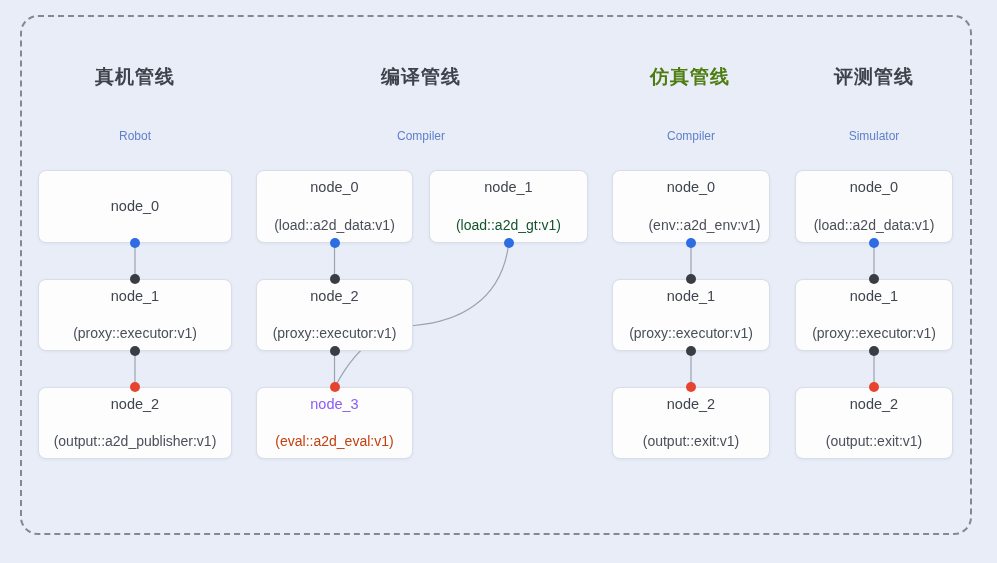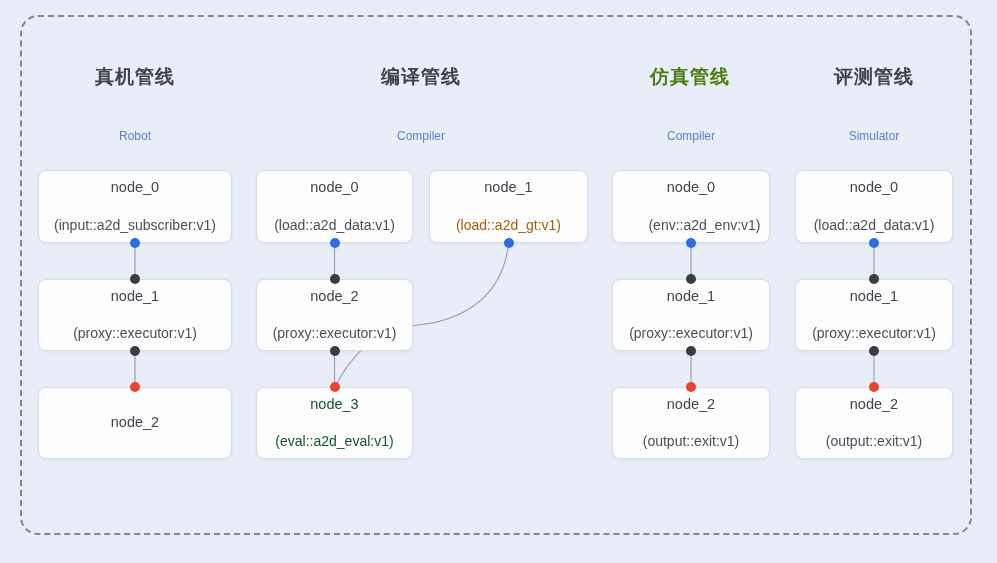--- a/index.html
+++ b/index.html
@@ -86,54 +86,54 @@
       <path d="M508.5,245 C501,302 457,322 414,325.5 C386,328.5 360,341 336.5,384" fill="none" stroke="#9aa3b2" stroke-width="1.2"></path>
       <path d="M691,243 L691,279" fill="none" stroke="#9aa3b2" stroke-width="1.2"></path>
       <path d="M691,351 L691,387" fill="none" stroke="#9aa3b2" stroke-width="1.2"></path>
       <path d="M874,243 L874,279" fill="none" stroke="#9aa3b2" stroke-width="1.2"></path>
       <path d="M874,351 L874,387" fill="none" stroke="#9aa3b2" stroke-width="1.2"></path>
     </svg>
 <div class="title-zh" style="left: 135px; top: 77px; color: rgb(62, 66, 74);">真机管线</div>
     <div class="title-en" style="left: 135px; top: 136px; color: rgb(96, 128, 203);">Robot</div>
     <div class="node-box" style="left: 38px; top: 170px; width: 194px; height: 73px;">
       <span class="node-label" style="color: rgb(64, 69, 77);">node_0</span>
-      <span class="node-detail" style="color: rgb(74, 79, 88);">(input::a2d_subscriber:v1)</span>
     </div>
     <div class="port" style="left: 135px; top: 243px; background: rgb(45, 108, 227);"></div>
     <div class="node-box" style="left: 38px; top: 279px; width: 194px; height: 72px;">
       <span class="node-label" style="color: rgb(64, 69, 77);">node_1</span>
       <span class="node-detail" style="color: rgb(74, 79, 88);">(proxy::executor:v1)</span>
     </div>
     <div class="port" style="left: 135px; top: 279px; background: rgb(58, 62, 68);"></div>
     <div class="port" style="left: 135px; top: 351px; background: rgb(58, 62, 68);"></div>
     <div class="node-box" style="left: 38px; top: 387px; width: 194px; height: 72px;">
       <span class="node-label" style="color: rgb(64, 69, 77);">node_2</span>
+      <span class="node-detail" style="color: rgb(74, 79, 88);">(output::a2d_publisher:v1)</span>
     </div>
     <div class="port" style="left: 135px; top: 387px; background: rgb(231, 68, 48);"></div>
     <div class="title-zh" style="left: 421px; top: 77px; color: rgb(62, 66, 74);">编译管线</div>
     <div class="title-en" style="left: 421px; top: 136px; color: rgb(96, 128, 203);">Compiler</div>
     <div class="node-box" style="left: 256px; top: 170px; width: 157px; height: 73px;">
       <span class="node-label" style="color: rgb(64, 69, 77);">node_0</span>
       <span class="node-detail" style="color: rgb(74, 79, 88);">(load::a2d_data:v1)</span>
     </div>
     <div class="port" style="left: 334.5px; top: 243px; background: rgb(45, 108, 227);"></div>
     <div class="node-box" style="left: 429px; top: 170px; width: 159px; height: 73px;">
       <span class="node-label" style="color: rgb(64, 69, 77);">node_1</span>
-      <span class="node-detail" style="color: #a16207;">(load::a2d_gt:v1)</span>
+      <span class="node-detail" style="color: #14532d;">(load::a2d_gt:v1)</span>
     </div>
     <div class="port" style="left: 508.5px; top: 243px; background: rgb(45, 108, 227);"></div>
     <div class="node-box" style="left: 256px; top: 279px; width: 157px; height: 72px;">
       <span class="node-label" style="color: rgb(64, 69, 77);">node_2</span>
       <span class="node-detail" style="color: rgb(74, 79, 88);">(proxy::executor:v1)</span>
     </div>
     <div class="port" style="left: 334.5px; top: 279px; background: rgb(58, 62, 68);"></div>
     <div class="port" style="left: 334.5px; top: 351px; background: rgb(58, 62, 68);"></div>
     <div class="node-box" style="left: 256px; top: 387px; width: 157px; height: 72px;">
-      <span class="node-label" style="color: #14532d;">node_3</span>
-      <span class="node-detail" style="color: #14532d;">(eval::a2d_eval:v1)</span>
+      <span class="node-label" style="color: #8b5cf6;">node_3</span>
+      <span class="node-detail" style="color: #c2410c;">(eval::a2d_eval:v1)</span>
     </div>
     <div class="port" style="left: 334.5px; top: 387px; background: rgb(231, 68, 48);"></div>
     <div class="title-zh" style="left: 690px; top: 77px; color: #4d7c0f;">仿真管线</div>
     <div class="title-en" style="left: 691px; top: 136px; color: rgb(96, 128, 203);">Compiler</div>
     <div class="node-box" style="left: 612px; top: 170px; width: 158px; height: 73px;">
       <span class="node-label" style="color: rgb(64, 69, 77);">node_0</span>
       <span class="node-detail" style="color: rgb(74, 79, 88); margin-left: 27px;">(env::a2d_env:v1)</span>
     </div>
     <div class="port" style="left: 691px; top: 243px; background: rgb(45, 108, 227);"></div>
     <div class="node-box" style="left: 612px; top: 279px; width: 158px; height: 72px;">

